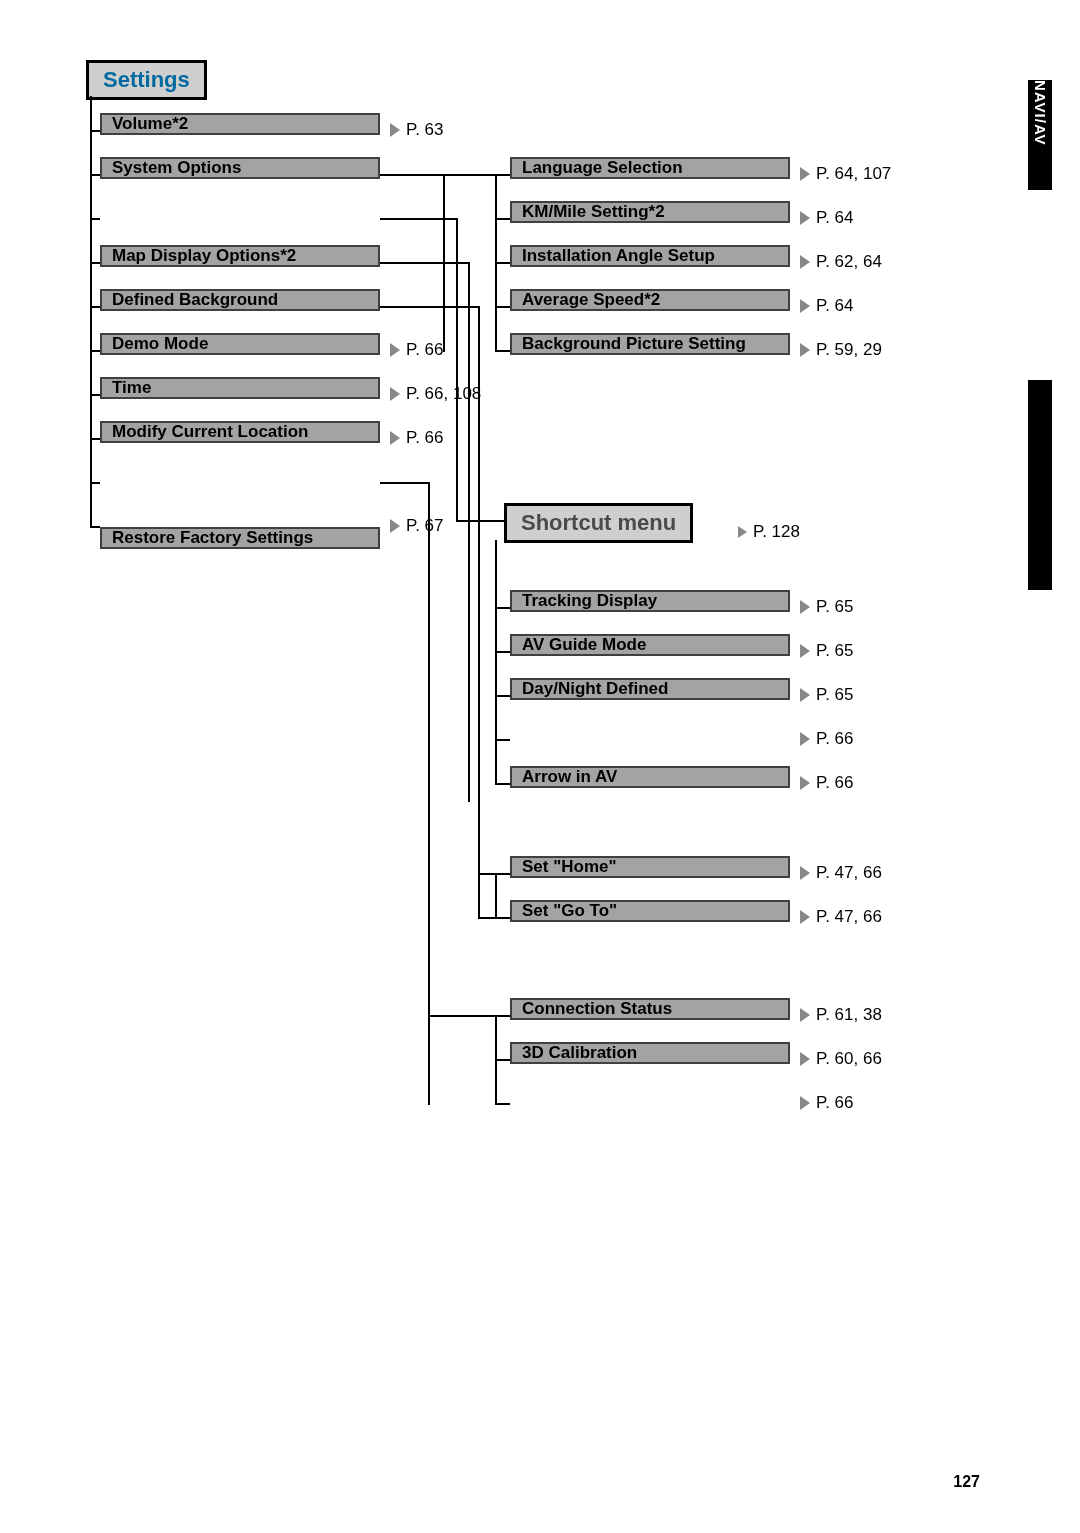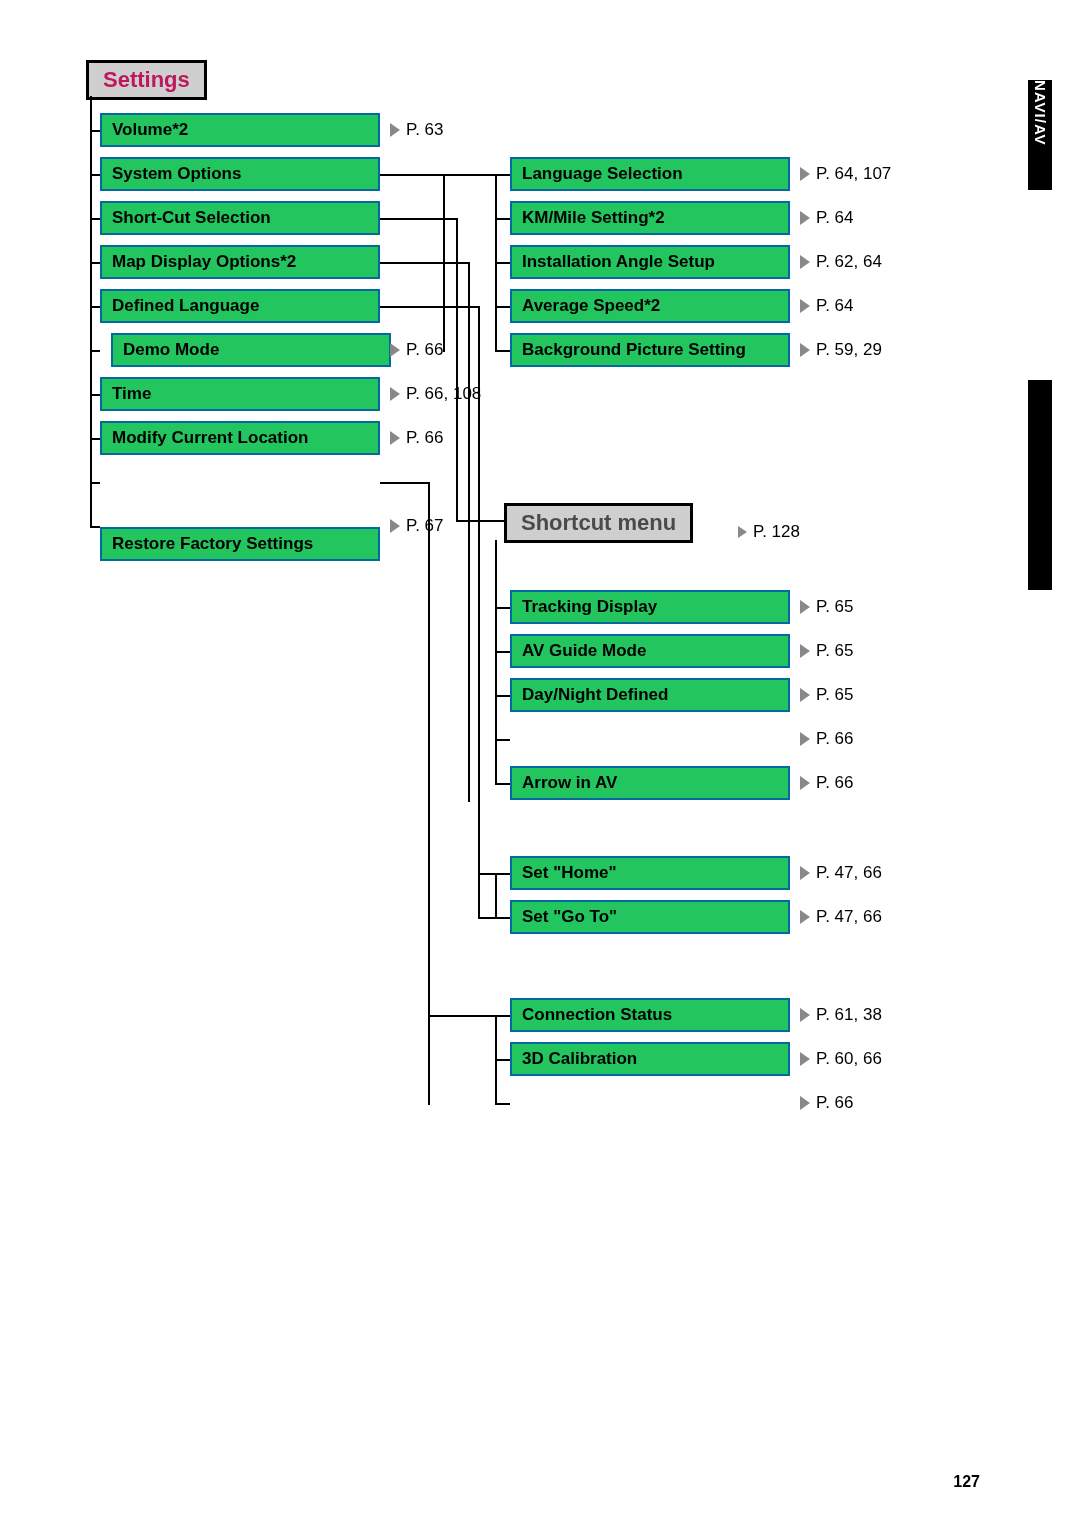--- a/index.html
+++ b/index.html
@@ -7,27 +7,27 @@
   .page { position: relative; width: 1080px; height: 1533px; }
 
   .side-tab-top { position: absolute; top: 80px; right: 28px; width: 24px; height: 110px; background: #000; }
   .side-tab-top span { color: #fff; font-weight: bold; font-size: 15px; writing-mode: vertical-rl; text-orientation: mixed; position: absolute; top: 0; left: 4px; letter-spacing: 1px; }
   .side-tab-mid { position: absolute; top: 380px; right: 28px; width: 24px; height: 210px; background: #000; }
   .side-label-appendix { position: absolute; top: 498px; right: 33px; font-size: 14px; font-weight: bold; writing-mode: vertical-rl; text-orientation: mixed; }
 
   .page-num { position: absolute; bottom: 42px; right: 100px; font-weight: bold; font-size: 16px; }
 
   .header-settings { position: absolute; left: 86px; top: 60px; border: 3px solid #000; background: #000; display: inline-block; }
-  .header-settings .inner { background: #cfcfcf; display: inline-block; padding: 4px 14px; font-size: 22px; font-weight: bold; color: #be185d; }
+  .header-settings .inner { background: #cfcfcf; display: inline-block; padding: 4px 14px; font-size: 22px; font-weight: bold; color: #0369a1; }
 
   .header-shortcut { position: absolute; left: 504px; top: 503px; border: 3px solid #000; background: #000; display: inline-block; }
   .header-shortcut .inner { background: #cfcfcf; display: inline-block; padding: 4px 14px; font-size: 22px; font-weight: bold; color: #4a4a4a; }
   .header-shortcut-page { position: absolute; left: 738px; top: 515px; font-size: 17px; }
 
-  .item { position: absolute; border: 2px solid #0369a1; background: #22c55e; padding: 6px 10px; font-weight: bold; font-size: 17px; height: 34px; display: flex; align-items: center; }
+  .item { position: absolute; border: 2px solid #404040; background: #a3a3a3; padding: 6px 10px; font-weight: bold; font-size: 17px; height: 22px; display: flex; align-items: center; }
   .pref { position: absolute; font-size: 17px; display: flex; align-items: center; height: 34px; }
 
   .arrow { display: inline-block; width: 0; height: 0; border-top: 7px solid transparent; border-bottom: 7px solid transparent; border-left: 10px solid #888; margin-right: 6px; }
   .arrow-sm { border-top-width: 6px; border-bottom-width: 6px; border-left-width: 9px; }
 
   
   .ln { position: absolute; background: #000; }
 </style>
 </head>
 <body>
@@ -56,31 +56,28 @@
       <span>Volume*2</span>
     </div>
   <div class="pref" style="left:390px; top:113px">
       <span class="arrow"></span>
       <span>P. 63</span>
     </div>
 
   <div class="item" style="left:100px; top:157px; width:280px">
       <span>System Options</span>
     </div>
-  <div class="item" style="left:100px; top:201px; width:280px">
-      <span>Short-Cut Selection</span>
-    </div>
   <div class="item" style="left:100px; top:245px; width:280px">
       <span>Map Display Options*2</span>
     </div>
   <div class="item" style="left:100px; top:289px; width:280px">
-      <span>Defined Language</span>
-    </div>
-
-  <div class="item" style="left:111px; top:333px; width:280px">
+      <span>Defined Background</span>
+    </div>
+
+  <div class="item" style="left:100px; top:333px; width:280px">
       <span>Demo Mode</span>
     </div>
   <div class="pref" style="left:390px; top:333px">
       <span class="arrow"></span>
       <span>P. 66</span>
     </div>
 
   <div class="item" style="left:100px; top:377px; width:280px">
       <span>Time</span>
     </div>

